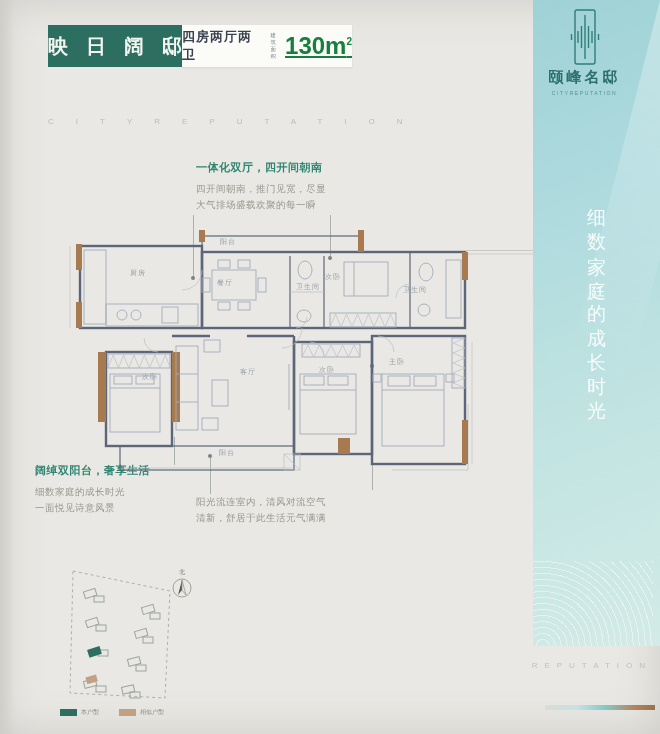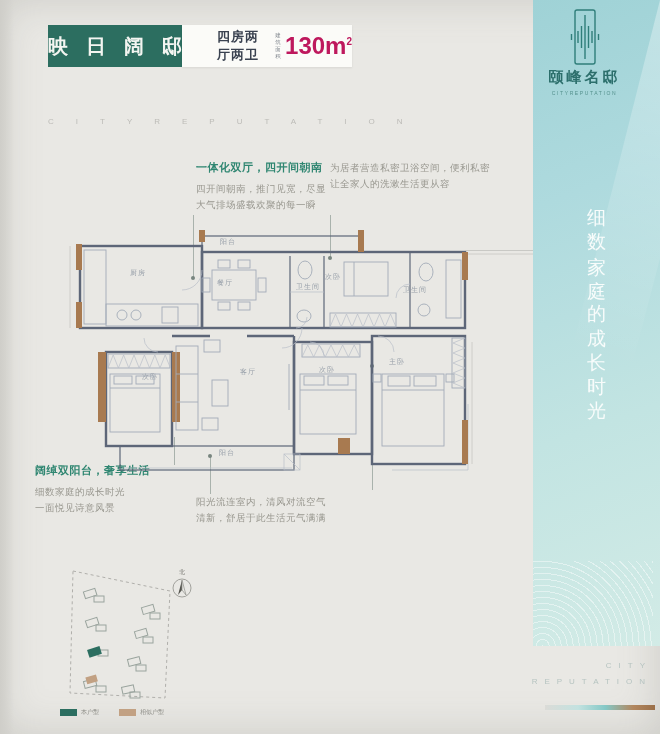--- a/index.html
+++ b/index.html
@@ -9,24 +9,24 @@
   .edge-left{position:absolute;left:0;top:0;width:14px;height:734px;
         background:linear-gradient(90deg,#cfcec9,rgba(233,232,228,0));}
 
   
   .title-green{position:absolute;left:48px;top:25px;width:134px;height:42px;background:#2c6e60;
         display:flex;align-items:center;justify-content:center;gap:9px;}
   .title-green .ch{color:#f3f5f1;font-size:20px;font-weight:bold;}
   .title-green .div{width:1px;height:15px;background:rgba(255,255,255,.45);}
   .title-white{position:absolute;left:182px;top:25px;width:170px;height:42px;background:#fbfbf8;
         display:flex;align-items:center;justify-content:center;box-shadow:0 1px 2px rgba(0,0,0,.08);}
-  .subtitle{font-size:13px;color:#3a4250;letter-spacing:1px;font-weight:bold;padding-left:35px;}
+  .subtitle{font-size:13px;color:#3a4250;letter-spacing:1px;font-weight:bold;}
   .area-mini{display:flex;flex-direction:column;margin:0 3px 0 7px;}
   .area-mini span{font-size:6px;line-height:7px;color:#7a8088;transform:scale(.9);}
-  .area-value{font-size:24px;font-weight:bold;color:#be185d;line-height:1;}
+  .area-value{font-size:24px;font-weight:bold;color:#15803d;line-height:1;text-decoration:underline;}
   .area-value sup{font-size:10px;}
   .watermark{position:absolute;left:48px;top:117px;width:420px;font-size:8px;color:#bcbbb7;
         letter-spacing:22px;white-space:nowrap;overflow:hidden;}
 
   
   .anno{position:absolute;}
   .anno h4{margin:0 0 6px;font-size:11px;color:#2f8671;font-weight:bold;letter-spacing:.5px;}
   .anno p{margin:0;font-size:9.5px;color:#98978f;line-height:1.7;white-space:pre-line;letter-spacing:.5px;}
   .leader{position:absolute;width:1px;background:#a9b2ac;}
   .ldot{position:absolute;width:4px;height:4px;border-radius:50%;background:#78857f;}
@@ -100,22 +100,20 @@
     <span class="area-value"><span>130m</span><sup>2</sup></span>
   </div>
   <div class="watermark">CITYREPUTATION</div>
 
   <div class="anno" style="left:196px;top:160px;width:150px;">
     <h4>一体化双厅，四开间朝南</h4>
     <p>四开间朝南，推门见宽，尽显
 大气排场盛载欢聚的每一瞬</p>
   </div>
   <div class="anno" style="left:330px;top:160px;width:190px;">
-    <p>为居者营造私密卫浴空间，便利私密
-让全家人的洗漱生活更从容</p>
   </div>
   <div class="anno" style="left:35px;top:463px;width:160px;">
     <h4>阔绰双阳台，奢享生活</h4>
     <p>细数家庭的成长时光
 一面悦见诗意风景</p>
   </div>
   <div class="anno" style="left:196px;top:494px;width:162px;">
     <p>阳光流连室内，清风对流空气
 清新，舒居于此生活元气满满</p>
   </div>
@@ -307,17 +305,16 @@
           <line x1="37.5" y1="26" x2="37.5" y2="32"></line>
         </g>
       </svg>
       <div class="logo-zh">颐峰名邸</div>
       <div class="logo-en">CITYREPUTATION</div>
     </div>
     <div class="slogan">细数家庭的成长时光</div>
   </div>
 
   <div class="footer-city">
-    <div>CITY</div>
     <div>REPUTATION</div>
   </div>
   <div class="grad-bar"></div>
 </div>
 
 </body></html>

